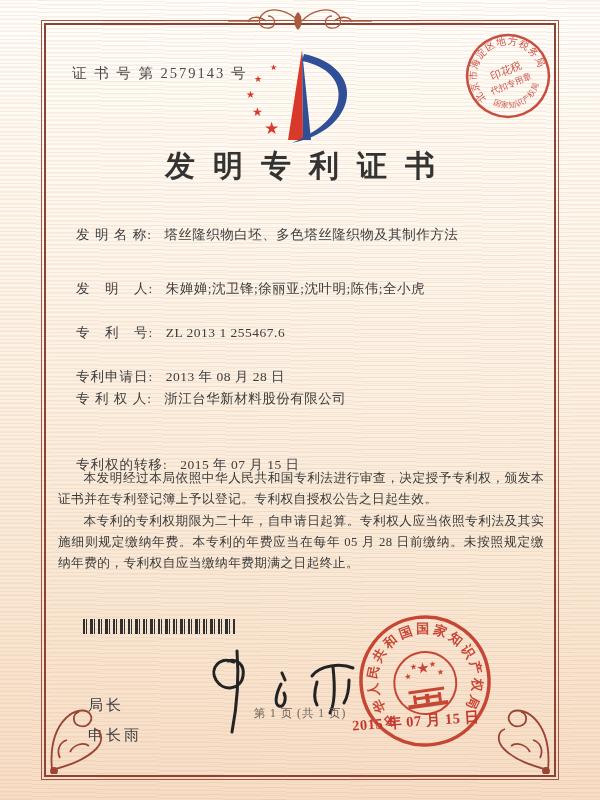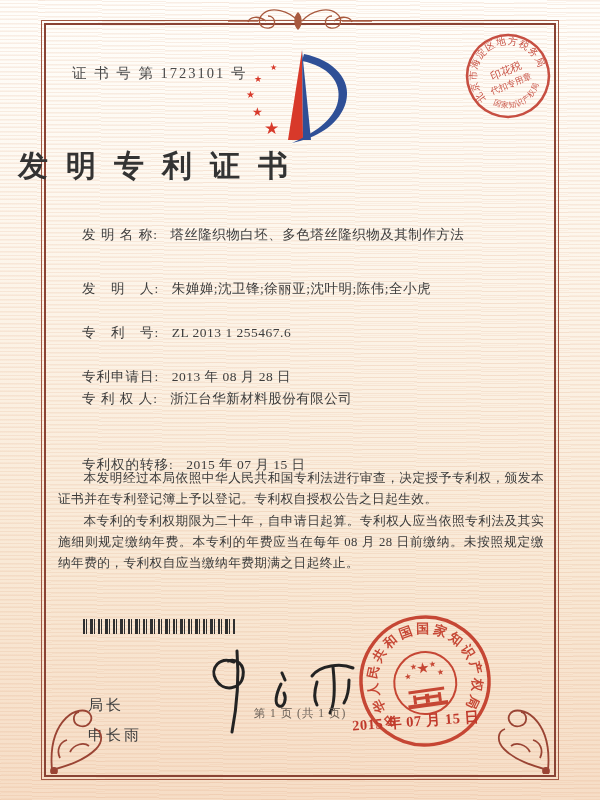--- a/index.html
+++ b/index.html
@@ -18,25 +18,25 @@
   }
   .frame-outer{position:absolute;left:41px;top:20px;width:516px;height:758px;border:1px solid #a05844;}
   .frame-inner{position:absolute;inset:2px;border:2px solid #8a4334;}
   .ornament-top{position:absolute;left:228px;top:5px;width:144px;height:32px;}
   .corner{position:absolute;width:72px;height:74px;}
   .corner.left{left:46px;top:700px;}
   .corner.right{left:482px;top:700px;transform:scaleX(-1);}
   .cert-no{position:absolute;left:72px;top:64px;font-size:14.5px;color:#4a4a4a;letter-spacing:2px;}
   .logo{position:absolute;left:230px;top:44px;width:140px;height:102px;}
   .title{
-    position:absolute;left:0;top:146px;width:100%;
+    position:absolute;left:0;top:146px;width:100%;text-align:center;
     font-size:30px;font-weight:bold;color:#333;letter-spacing:18px;text-indent:18px;
   }
   .fields{position:absolute;left:76px;top:0;width:460px;}
-  .field-row{position:absolute;left:0;width:460px;font-size:13.5px;color:#3d3d3d;white-space:nowrap;margin-left:6px;}
+  .field-row{position:absolute;left:0;width:460px;font-size:13.5px;color:#3d3d3d;white-space:nowrap;}
   .field-row .lab{letter-spacing:1px;margin-right:9px;}
   .field-row .val{letter-spacing:0.5px;}
   .fr0{top:226px;} .fr1{top:280px;} .fr2{top:324px;} .fr3{top:368px;} .fr4{top:390px;font-family:Liberation Serif, serif;} .fr5{top:456px;}
   .body-text{position:absolute;left:58px;top:468px;width:486px;color:#3b3b3b;}
   .body-text p{margin:0;font-size:12.7px;line-height:1.68;text-align:justify;text-indent:2em;letter-spacing:0.4px;}
   .barcode{
     position:absolute;left:83px;top:619px;width:152px;height:15px;
     background:repeating-linear-gradient(90deg,
       #2f2f2f 0 2px, transparent 2px 3px,
       #2f2f2f 3px 4px, transparent 4px 7px,
@@ -67,21 +67,21 @@
   <svg class="ornament-top" viewBox="0 0 144 32">
     <g stroke="#a85a3f" stroke-width="1.4" fill="none">
       <path d="M0,16 L30,16"></path>
       <path d="M114,16 L144,16"></path>
       <path id="curlL" d="M70,16 C60,5 44,2 36,8 C28,14 31,24 41,23 C49,22 48,11 40,11 M38,16 C30,10 22,12 20,17"></path>
       <use href="#curlL" transform="translate(144,0) scale(-1,1)"></use>
       <path d="M70,8 C66,12 66,20 70,24 C74,20 74,12 70,8 Z" fill="#a85a3f"></path>
     </g>
   </svg>
 
-  <div class="cert-no">证 书 号 第 1723101 号</div>
+  <div class="cert-no">证 书 号 第 2579143 号</div>
 
   <svg class="logo" viewBox="0 0 140 102">
     <polygon points="72,6 58,96 73,96" fill="#d8392a"></polygon>
     <polygon points="72,6 73,96 81,96" fill="#2f4f96"></polygon>
     <path d="M74,10 C104,16 122,36 116,58 C110,80 88,92 70,97 L62,99 C82,90 104,77 108,57 C112,38 98,22 72,17 Z" fill="#2f4f96"></path>
     <text x="34" y="90" font-size="17" fill="#d8392a">★</text>
     <text x="22" y="72" font-size="12" fill="#d8392a">★</text>
     <text x="16" y="54" font-size="10" fill="#d8392a">★</text>
     <text x="24" y="38" font-size="9" fill="#d8392a">★</text>
     <text x="40" y="26" font-size="8" fill="#d8392a">★</text>
@@ -111,21 +111,21 @@
       <span class="val">浙江台华新材料股份有限公司</span>
     </div>
     <div class="field-row fr5">
       <span class="lab">专利权的转移:</span>
       <span class="val">2015 年 07 月 15 日</span>
     </div>
   </div>
 
   <div class="body-text">
     <p>本发明经过本局依照中华人民共和国专利法进行审查，决定授予专利权，颁发本证书并在专利登记簿上予以登记。专利权自授权公告之日起生效。</p>
-    <p>本专利的专利权期限为二十年，自申请日起算。专利权人应当依照专利法及其实施细则规定缴纳年费。本专利的年费应当在每年 08 月 28 日前缴纳。未按照规定缴纳年费的，专利权自应当缴纳年费期满之日起终止。</p>
+    <p>本专利的专利权期限为二十年，自申请日起算。专利权人应当依照专利法及其实施细则规定缴纳年费。本专利的年费应当在每年 05 月 28 日前缴纳。未按照规定缴纳年费的，专利权自应当缴纳年费期满之日起终止。</p>
   </div>
 
   <div class="barcode"></div>
 
   <div class="signer">
     <div>局长</div>
     <div>申长雨</div>
   </div>
 
   <svg class="signature" viewBox="0 0 175 95">

